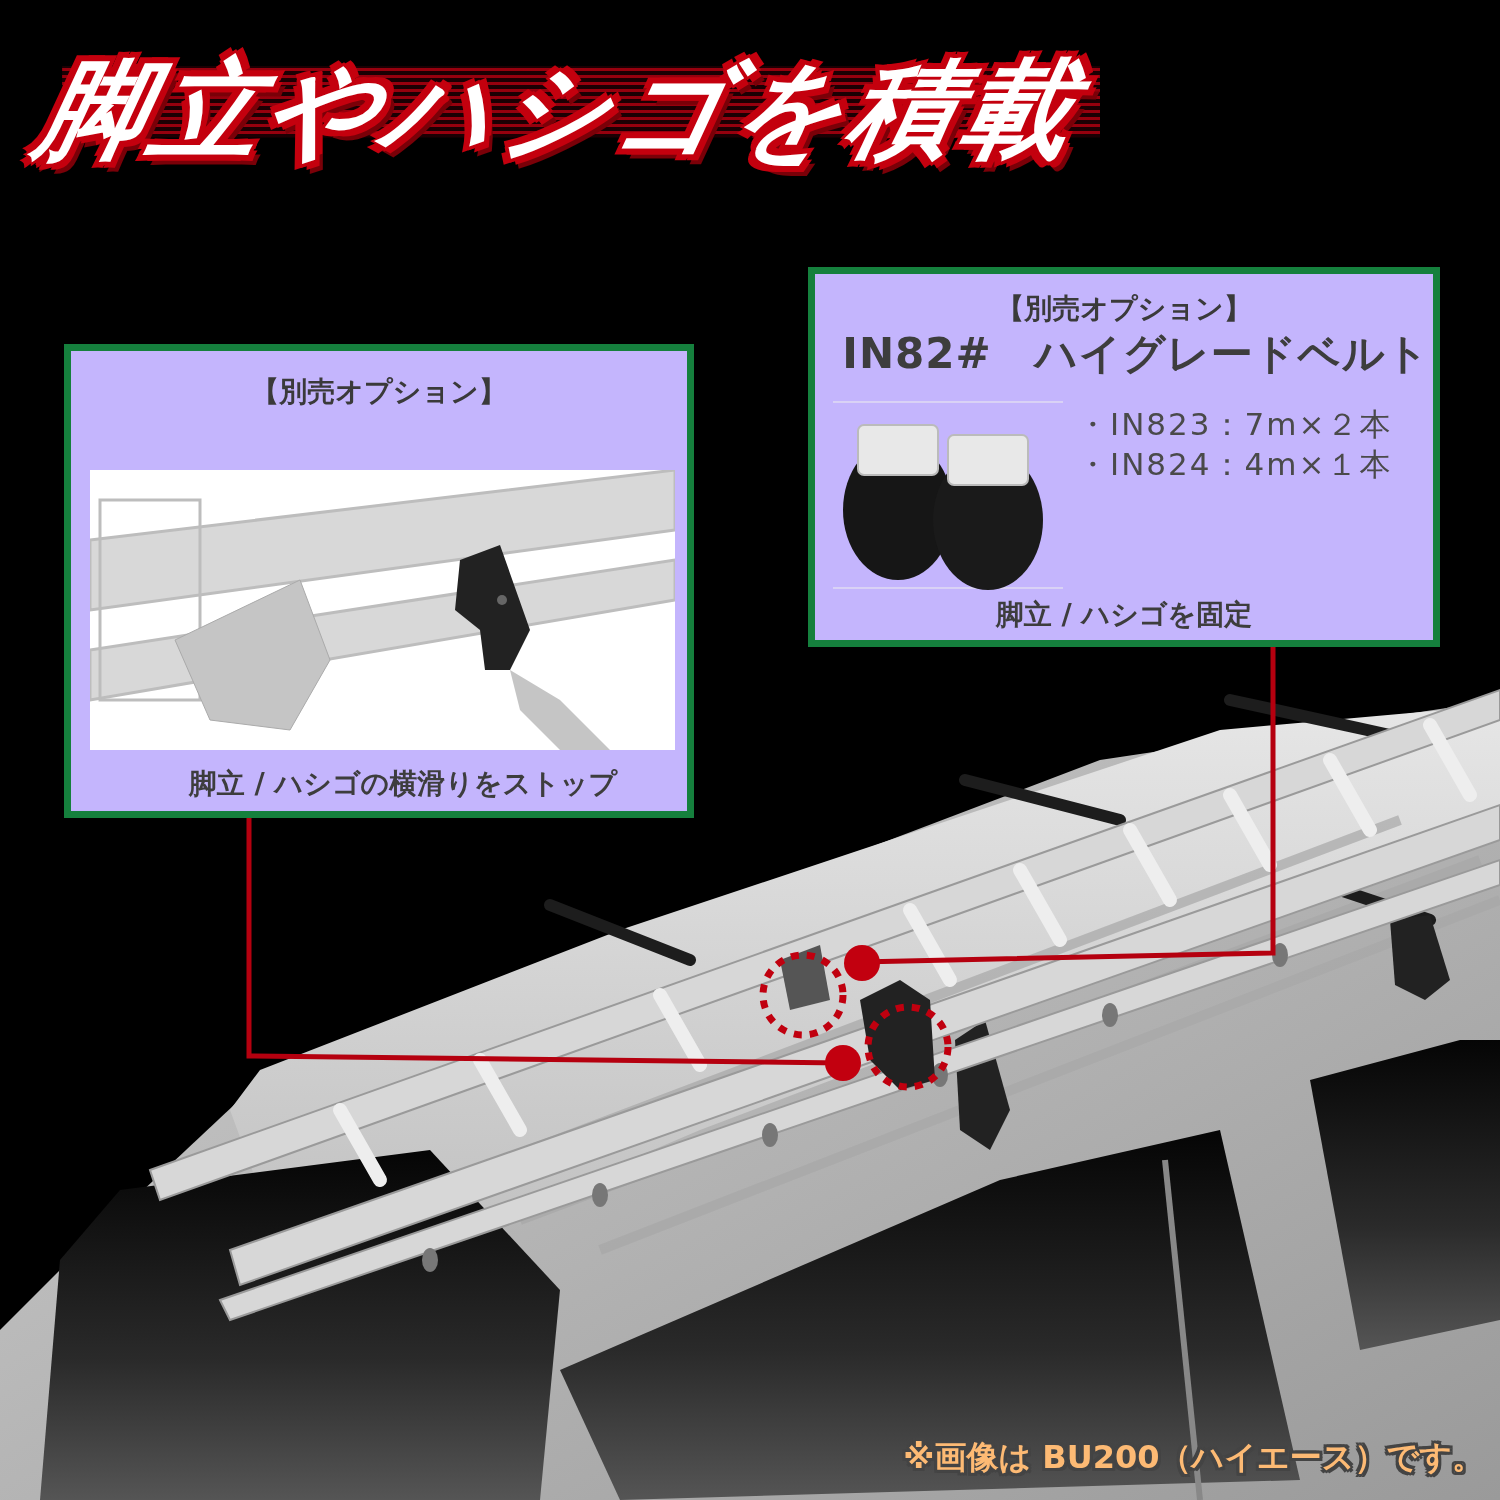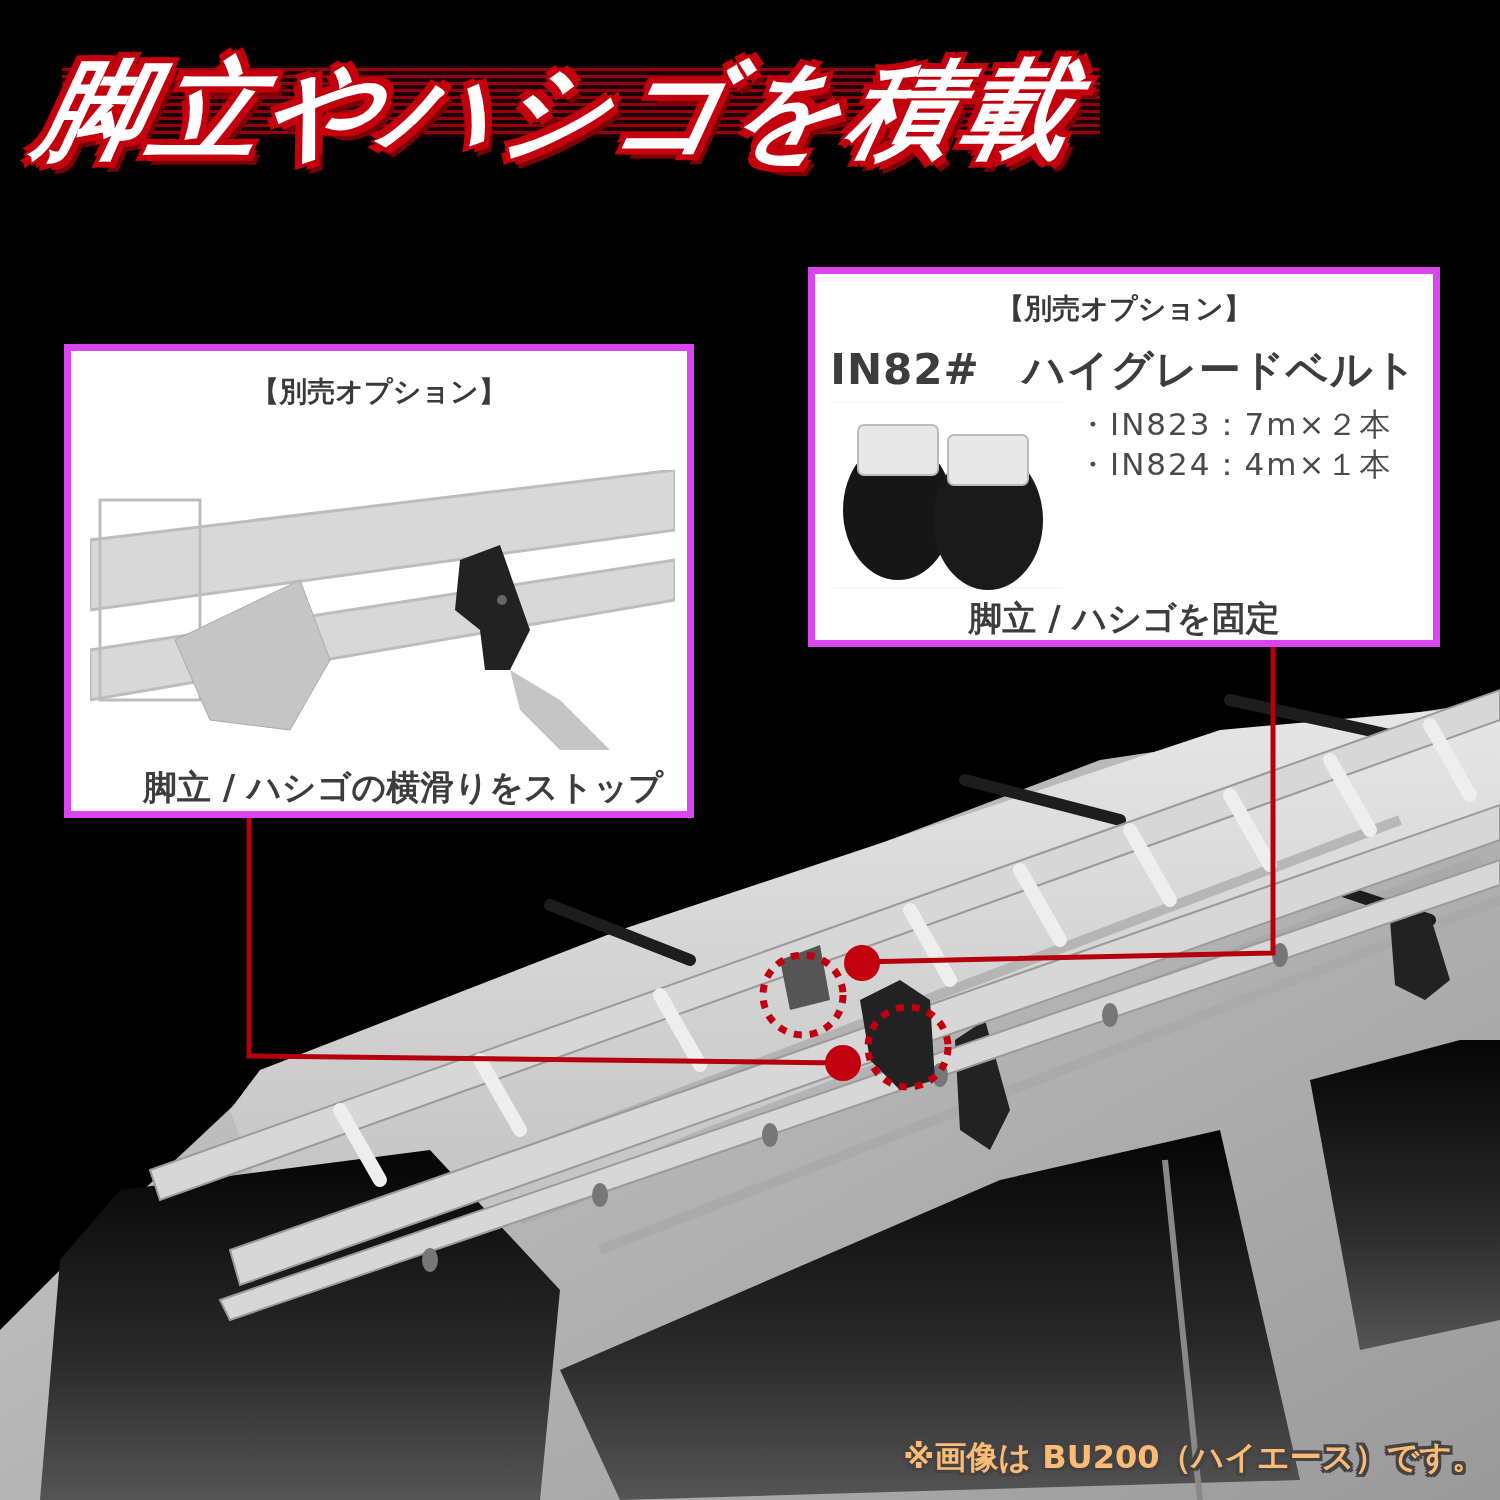--- a/index.html
+++ b/index.html
@@ -12,24 +12,24 @@
   .title{position:absolute;left:40px;top:40px;height:140px;font-size:108px;font-weight:bold;color:#fff;
     font-style:italic;letter-spacing:6px;line-height:140px;white-space:nowrap;
     transform:skewX(-12deg);
     text-shadow:
       4px 0 0 #c4000e,-4px 0 0 #c4000e,0 4px 0 #c4000e,0 -4px 0 #c4000e,
       6px 6px 0 #c4000e,-6px 6px 0 #c4000e,6px -6px 0 #c4000e,-6px -6px 0 #c4000e,
       10px 10px 0 #7a0008;}
   
   .scene{position:absolute;left:0;top:0;width:1500px;height:1500px;}
   
-  .box{position:absolute;background:#ffffff;border:7px solid #d946ef;box-sizing:border-box;}
+  .box{position:absolute;background:#c4b5fd;border:7px solid #15803d;box-sizing:border-box;}
   .box .opt{position:absolute;left:0;width:100%;text-align:center;font-weight:bold;color:#3a3a3a;font-size:28px;}
   .box .prod{position:absolute;left:0;width:100%;text-align:center;font-weight:bold;color:#3d3d3d;font-size:42px;letter-spacing:1px;}
-  .box .cap{position:absolute;left:0;width:100%;text-align:center;font-weight:bold;color:#3d3d3d;font-size:34px;}
+  .box .cap{position:absolute;left:0;width:100%;text-align:center;font-weight:bold;color:#3d3d3d;font-size:28px;}
   .spec{position:absolute;font-size:31px;color:#4a4a4a;letter-spacing:2px;line-height:40px;white-space:nowrap;}
   .note{position:absolute;right:16px;top:1436px;font-size:32px;font-weight:bold;color:#fdba74;white-space:nowrap;
     text-shadow:3px 0 0 #444,-3px 0 0 #444,0 3px 0 #444,0 -3px 0 #444,3px 3px 0 #444,-3px -3px 0 #444,3px -3px 0 #444,-3px 3px 0 #444;}
 </style>
 </head>
 <body>
 
 <svg class="scene" viewBox="0 0 1500 1500" xmlns="http://www.w3.org/2000/svg">
   <defs>
     <linearGradient id="roofG" x1="0" y1="0" x2="0" y2="1">
@@ -127,21 +127,21 @@
     <path d="M85 170 L210 110 L240 190 L200 260 L120 250 Z" fill="#c5c5c5" stroke="#aaa"></path>
     <path d="M370 90 L410 75 L440 160 L420 200 L395 200 L390 160 L365 140 Z" fill="#222"></path>
     <circle cx="412" cy="130" r="5" fill="#666"></circle>
     <path d="M420 200 L470 230 L520 280 L470 280 L430 240 Z" fill="#c5c5c5"></path>
   </svg>
   <div class="cap" style="top:414px;padding-left:24px;">脚立 / ハシゴの横滑りをストップ</div>
 </div>
 
 <div class="box" style="left:808px;top:267px;width:632px;height:380px;">
   <div class="opt" style="top:16px;">【別売オプション】</div>
-  <div class="prod" style="top:68px;">IN82#　ハイグレードベルト</div>
+  <div class="prod" style="top:52px;margin-left:12px;">IN82#　ハイグレードベルト</div>
   <svg class="abs" style="left:18px;top:126px;" width="230" height="190" viewBox="0 0 230 190">
     <line x1="0" y1="2" x2="230" y2="2" stroke="#eee"></line>
     <line x1="0" y1="188" x2="230" y2="188" stroke="#eee"></line>
     <ellipse cx="65" cy="110" rx="55" ry="70" fill="#161616"></ellipse>
     <ellipse cx="155" cy="120" rx="55" ry="70" fill="#1a1a1a"></ellipse>
     <rect x="25" y="25" width="80" height="50" rx="6" fill="#e8e8e8" stroke="#bbb" stroke-width="2"></rect>
     <rect x="115" y="35" width="80" height="50" rx="6" fill="#e8e8e8" stroke="#bbb" stroke-width="2"></rect>
   </svg>
   <div class="spec" style="left:262px;top:130px;">
     <div>・IN823：7m×２本</div>

